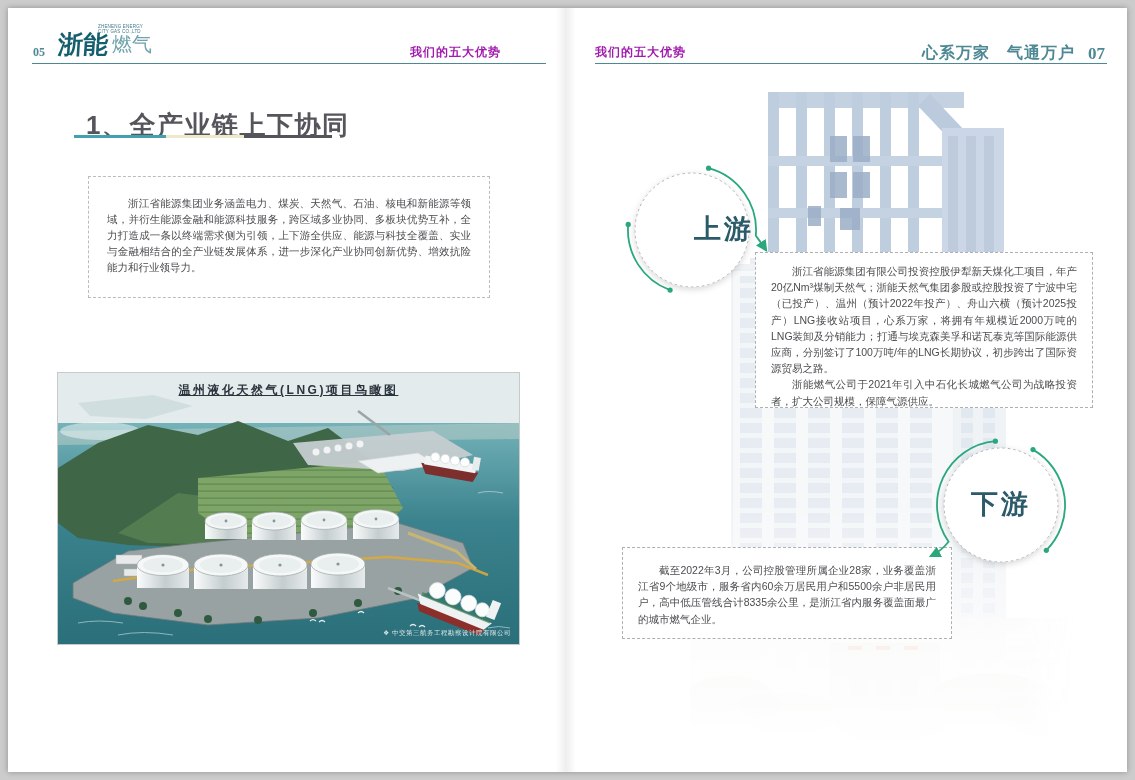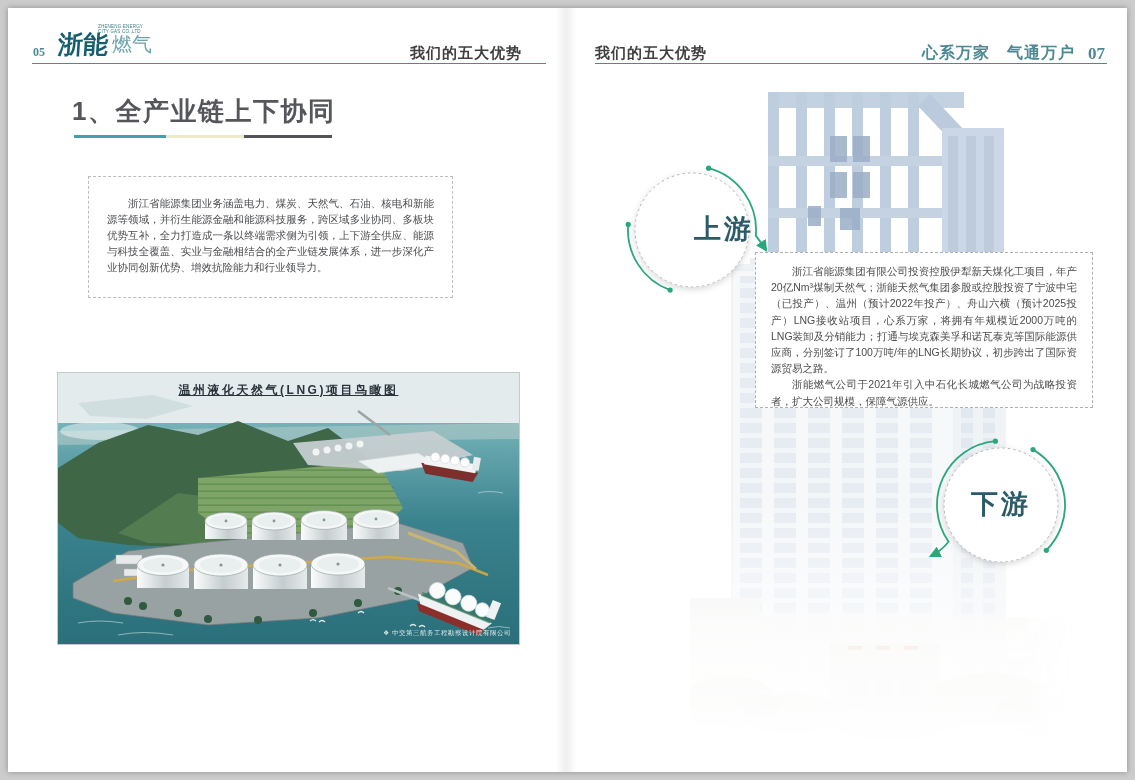--- a/index.html
+++ b/index.html
@@ -9,37 +9,37 @@
   .layer{position:absolute;left:0;top:0;width:100%;height:100%;}
   .gutter{position:absolute;left:548px;top:0;width:20px;height:100%;
           background:linear-gradient(to right,rgba(0,0,0,0),rgba(90,90,90,.10),rgba(0,0,0,0));}
   
   .hdr-rule{position:absolute;height:0;border-top:1.6px solid #4d8894;}
   .hdr-rule.left{left:24px;top:55px;width:514px;}
   .hdr-rule.right{left:587px;top:55px;width:512px;}
   .pagenum{position:absolute;font-family:"Liberation Serif",serif;font-weight:700;color:#4d8894;font-size:12px;}
   .pagenum.l{left:25px;top:37px;}
   .pagenum.r{right:22px;top:36px;font-size:17px;}
-  .slogan{position:absolute;font-family:"Liberation Serif",serif;font-weight:700;color:#404040;font-size:15px;letter-spacing:1px;}
+  .slogan{position:absolute;font-family:"Liberation Serif",serif;font-weight:700;color:#a21caf;font-size:12px;letter-spacing:1px;}
   .slogan.l-right{left:402px;top:36px;}
   .slogan.r-left{left:587px;top:36px;}
   .motto{position:absolute;right:52px;top:35px;font-family:Liberation Sans, sans-serif;font-weight:700;color:#4d8894;font-size:16px;letter-spacing:1px;}
   
   .logo{position:absolute;left:50px;top:16px;width:130px;height:42px;}
   .logo-strong{position:absolute;left:0;top:4px;font-size:25px;font-weight:800;color:#155e6e;transform:skewX(-4deg);font-family:"Liberation Serif",serif;}
   .logo-light{position:absolute;left:54px;top:7px;font-size:20px;font-weight:500;color:#6fa3ad;}
   .logo-en{position:absolute;left:40px;top:0;font-size:4.5px;line-height:5px;color:#3d7a86;letter-spacing:.2px;white-space:nowrap;}
   
-  .sec-title{position:absolute;left:64px;top:86px;margin:0;font-size:26px;font-weight:800;color:#55565b;letter-spacing:1.5px;}
+  .sec-title{position:absolute;left:64px;top:86px;margin:14px;font-size:26px;font-weight:800;color:#55565b;letter-spacing:1.5px;}
   .title-underline{position:absolute;left:66px;top:127px;height:2.5px;font-size:0;white-space:nowrap;}
   .title-underline i{display:inline-block;height:2.5px;}
   .seg-teal{width:92px;background:#43a1af;}
   .seg-cream{width:78px;background:#efe9cc;}
   .seg-dark{width:88px;background:#53545a;}
-  .intro-box{position:absolute;left:80px;top:168px;width:365px;height:122px;border:1px dashed #bcbcbc;background:#fff;box-sizing:border-box;padding:18px 18px 0 18px;}
+  .intro-box{position:absolute;left:80px;top:168px;width:402px;height:122px;border:1px dashed #bcbcbc;background:#fff;box-sizing:border-box;padding:18px 18px 0 18px;}
   .body-text{margin:0;font-size:10.5px;line-height:16px;color:#4b4c4f;text-align:justify;text-indent:2em;}
   
   .lng-figure{position:absolute;left:49px;top:364px;width:461px;height:271px;margin:0;border:1px solid #c6caca;box-sizing:content-box;overflow:hidden;}
   .lng-figure svg{display:block;}
   .fig-title{position:absolute;left:0;top:9px;width:100%;text-align:center;font-size:12px;font-weight:800;color:#2a343c;letter-spacing:2.5px;text-decoration:underline;}
   .fig-credit{position:absolute;right:8px;bottom:6px;font-size:6.5px;color:#dde8ea;letter-spacing:.5px;}
   
   .bldg{position:absolute;left:682px;top:70px;opacity:.85;}
   .circle-group{position:absolute;width:160px;height:160px;}
   .circle-group.up{left:604px;top:142px;}
@@ -335,20 +335,23 @@
         </g>
         <rect x="0" y="420" width="385" height="255" fill="url(#fadeW)"></rect>
         <rect x="330" y="0" width="55" height="675" fill="url(#fadeR)"></rect>
       </svg>
 
       <div class="info-box up">
         <p class="body-text">浙江省能源集团有限公司投资控股伊犁新天煤化工项目，年产20亿Nm³煤制天然气；浙能天然气集团参股或控股投资了宁波中宅（已投产）、温州（预计2022年投产）、舟山六横（预计2025投产）LNG接收站项目，心系万家，将拥有年规模近2000万吨的LNG装卸及分销能力；打通与埃克森美孚和诺瓦泰克等国际能源供应商，分别签订了100万吨/年的LNG长期协议，初步跨出了国际资源贸易之路。</p>
         <p class="body-text">浙能燃气公司于2021年引入中石化长城燃气公司为战略投资者，扩大公司规模，保障气源供应。</p>
       </div>
 
+      <div class="info-box down">
+        <p class="body-text">截至2022年3月，公司控股管理所属企业28家，业务覆盖浙江省9个地级市，服务省内60余万居民用户和5500余户非居民用户，高中低压管线合计8335余公里，是浙江省内服务覆盖面最广的城市燃气企业。</p>
+      </div>
 
       <svg class="circle-group up z4" viewBox="0 0 160 160">
         <defs>
           <marker id="arwU" viewBox="0 0 10 10" refX="8" refY="5" markerWidth="6.5" markerHeight="6.5" orient="auto">
             <path d="M0,0 L10,5 L0,10 z" fill="#2aa87c"></path>
           </marker>
           <filter id="shU" x="-30%" y="-30%" width="160%" height="160%">
             <feDropShadow dx="0" dy="2" stdDeviation="3" flood-color="#000" flood-opacity=".16"></feDropShadow>
           </filter>
         </defs>

